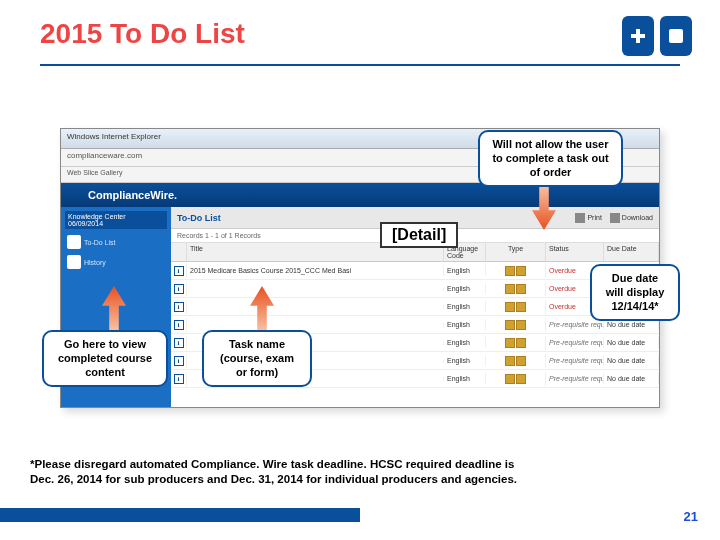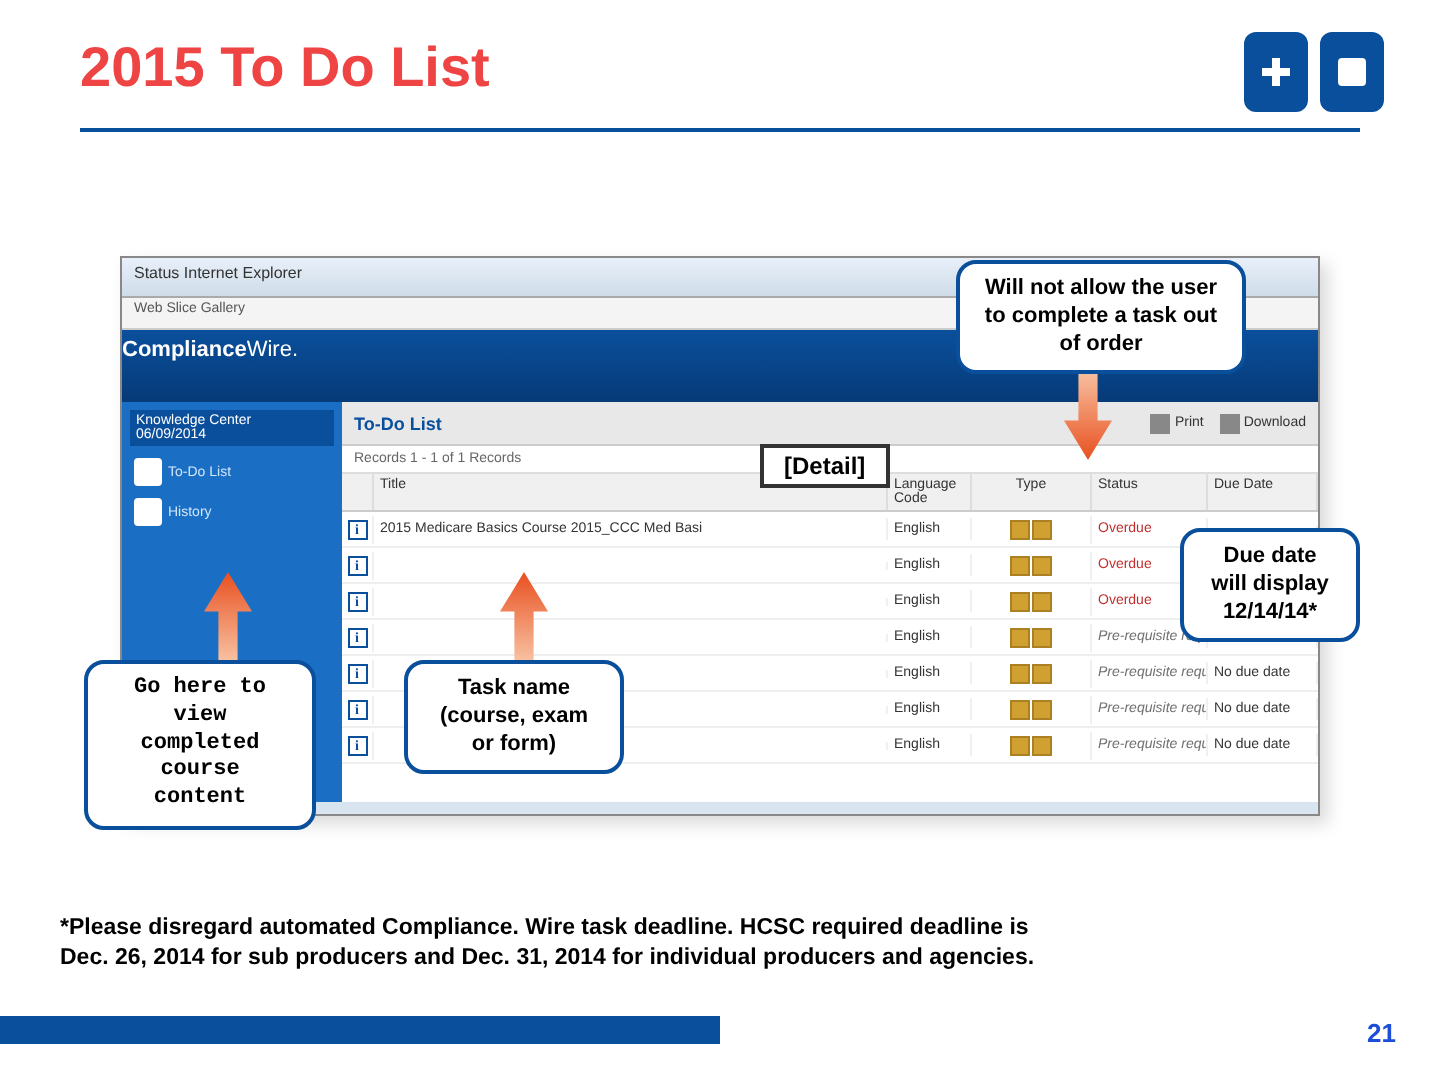--- a/index.html
+++ b/index.html
@@ -18,22 +18,22 @@
   .logo-cross::before { width:14px; height:4px; top:5px; left:0; }
   .logo-cross::after { width:4px; height:14px; left:5px; top:0; }
   .logo-shield { position:absolute; top:50%; left:50%; transform:translate(-50%,-50%); width:14px; height:14px; background:#fff; border-radius:2px; }
   
   .screenshot-area { position: absolute; top: 128px; left: 60px; width: 600px; height: 280px; background: #d8e4f0; border: 1px solid #888; box-shadow: 4px 4px 8px rgba(0,0,0,0.15); }
   
   .sa-titlebar { height: 20px; background: linear-gradient(#e8f0fa,#cfdce8); border-bottom:1px solid #aaa; font-size:8px; padding:3px 6px; color:#333; }
   .sa-toolbar { height: 18px; background:#f4f4f4; border-bottom:1px solid #ccc; font-size:8px; padding:2px 6px; color:#555; }
   .sa-toolbar2 { height: 16px; background:#f4f4f4; border-bottom:1px solid #ccc; font-size:7px; padding:2px 6px; color:#555; }
   
-  .sa-brandbar { height: 36px; background: linear-gradient(#0a4f9c,#063a78); color:#fff; font-size:11px; font-weight:bold; padding:4px 0; display:flex; align-items:flex-start; }
-  .sa-brandbar .wire { font-weight:normal; }
+  .sa-brandbar { height: 24px; background: linear-gradient(#0a4f9c,#063a78); color:#fff; font-size:11px; font-weight:bold; padding:4px 27px; display:flex; align-items:center; }
+  .sa-brandbar .wire { font-weight:bold; }
   
   .sa-body { display:flex; height: calc(100% - 78px); justify-content: center; }
   .sa-sidebar { width: 110px; background:#1a6fc4; color:#fff; font-size:7px; padding:4px; }
   .sa-sidebar-title { background:#0a4f9c; padding:2px 3px; margin-bottom:3px; font-size:7px; }
   .sa-sidebar-item { display:flex; align-items:center; gap:3px; padding:3px 2px; color:#cfe5fa; }
   .sa-sidebar-item .ic { width:14px; height:14px; background:#fff; border-radius:2px; }
   
   .sa-main { flex:1; background:#fff; position:relative; }
   .sa-main-header { height:22px; background:#e8e8e8; border-bottom:1px solid #ccc; font-size:8px; padding:4px 6px; color:#333; display:flex; justify-content:space-between; align-items:center; }
   .sa-main-header-title { font-weight:bold; color:#0a4f9c; font-size:9px; }
@@ -56,21 +56,21 @@
   .sa-row .sa-col-ic .ibox { width:10px; height:10px; border:1px solid #0a4f9c; display:inline-block; color:#0a4f9c; font-weight:bold; font-size:7px; line-height:8px; text-align:center; font-family:serif; }
   .type-ic { width:10px; height:10px; background:#d0a030; border:1px solid #aa8020; display:inline-block; }
   .status-red { color:#c03030; }
   .status-gray { color:#707070; font-style:italic; }
   
   .callout { position:absolute; background:#fff; border:2px solid #0a4f9c; border-radius:10px; padding:6px 10px; font-size:11px; font-weight:bold; color:#000; line-height:1.25; z-index:5; text-align:center; }
   
   .arrow-down { position:absolute; width:24px; height:44px; background:linear-gradient(#f8c0a0,#e85020); clip-path: polygon(30% 0, 70% 0, 70% 55%, 100% 55%, 50% 100%, 0 55%, 30% 55%); z-index:4; }
   .arrow-up { position:absolute; width:24px; height:44px; background:linear-gradient(#e85020,#f8c0a0); clip-path: polygon(50% 0, 100% 45%, 70% 45%, 70% 100%, 30% 100%, 30% 45%, 0 45%); z-index:4; }
   
-  .detail-label { position:absolute; background:#fff; border:2px solid #333; padding:2px 10px; font-size:12px; font-weight:bold; z-index:6; }
+  .detail-label { position:absolute; background:#fff; border:2px solid #333; padding:2px 10px; font-size:16px; font-weight:bold; z-index:6; }
   
   .footnote { position:absolute; bottom:52px; left:30px; right:14px; font-size:11.5px; font-weight:bold; color:#000; line-height:1.35; }
   
   .footer-bar { position:absolute; bottom:18px; left:0; width:360px; height:14px; background:#0a4f9c; }
   .page-num { position:absolute; bottom:16px; right:22px; font-size:13px; font-weight:bold; color:#1d4ed8; }
 </style>
 </head>
 <body>
 
 <div class="slide-header">
@@ -81,21 +81,22 @@
 <div class="logo-area">
   <div class="logo-circle logo-blue1">
       <div class="logo-cross"></div>
     </div>
   <div class="logo-circle logo-blue2">
       <div class="logo-shield"></div>
     </div>
 </div>
 
 <div class="screenshot-area">
-  <div class="sa-titlebar">Status Internet Explorer</div>
+  <div class="sa-titlebar">Windows Internet Explorer</div>
+  <div class="sa-toolbar">complianceware.com</div>
   <div class="sa-toolbar2">Web Slice Gallery</div>
   <div class="sa-brandbar">
     <span>Compliance</span>
       <span class="wire">Wire.</span>
   </div>
   <div class="sa-body">
     <div class="sa-sidebar">
       <div class="sa-sidebar-title">
         <span>Knowledge Center</span><br>
         <span>06/09/2014</span>
@@ -215,21 +216,21 @@
   </div>
 </div>
 
 <div class="detail-label" style="top:222px; left:380px;">[Detail]</div>
 
 <div class="callout" style="top:130px; left:478px; width:145px;">Will not allow the user to complete a task out of order</div>
 <div class="arrow-down" style="top:186px; left:532px;"></div>
 
 <div class="callout" style="top:264px; left:590px; width:90px;">Due date will display 12/14/14*</div>
 
-<div class="callout" style="top:330px; left:42px; width:116px;font-family:Liberation Mono, monospace;">Go here to view completed course content</div>
+<div class="callout" style="top:330px; left:42px; width:126px;">Go here to view completed course content</div>
 <div class="arrow-up" style="top:286px; left:102px;"></div>
 
 <div class="callout" style="top:330px; left:202px; width:110px;">Task name (course, exam or form)</div>
 <div class="arrow-up" style="top:286px; left:250px;"></div>
 
 <div class="footnote">
   <span>*Please disregard automated Compliance</span><span>. </span><span>Wire task deadline. HCSC required deadline is</span><br>
   <span>Dec. 26, 2014</span><span> for sub producers and </span><span>Dec. 31, 2014</span><span> for individual producers and agencies.</span>
 </div>
 

